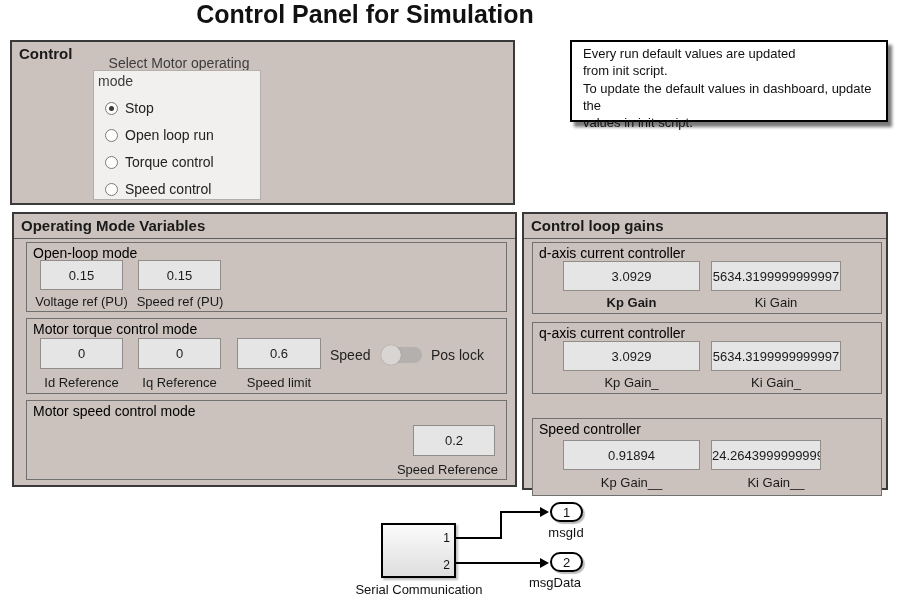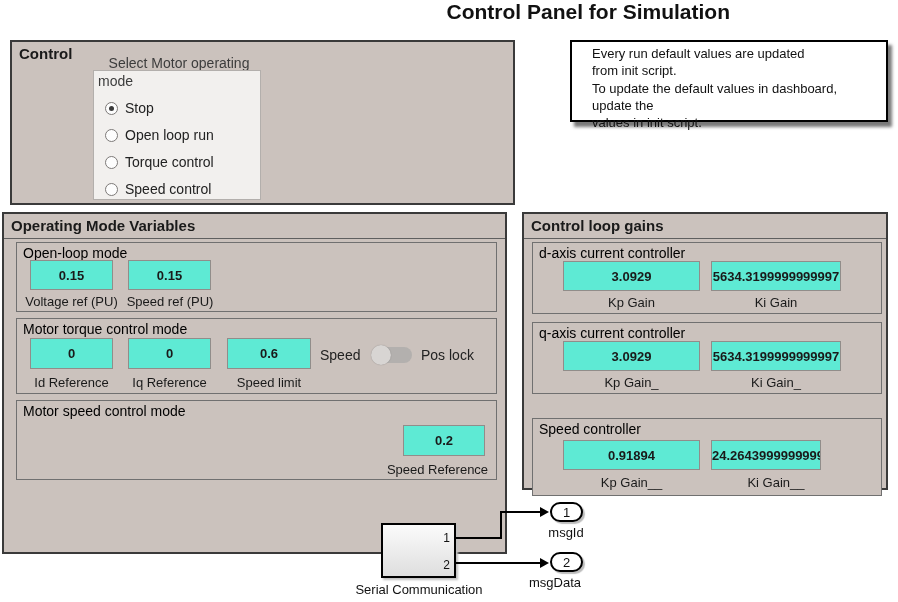--- a/index.html
+++ b/index.html
@@ -1,50 +1,50 @@
 <!DOCTYPE html>
 <html><head>
 <meta charset="utf-8">
 <style>
   * { margin:0; padding:0; box-sizing:border-box; }
   html,body { background:#ffffff; font-family:"Liberation Sans", sans-serif; }
   #stage { position:relative; width:898px; height:602px; background:#ffffff; overflow:hidden; }
 
   .abs { position:absolute; }
 
-  #main-title { left:0; top:8; width:730px; text-align:right; font-size:21px; font-weight:bold; color:#111; }
+  #main-title { left:0; top:8; width:730px; text-align:center; font-size:25px; font-weight:bold; color:#111; }
 
   
   .panel { background:#cbc2bd; border:2px solid #3a3a3a; }
   .panel-header { font-size:15px; font-weight:bold; color:#1a1a1a; padding:3px 7px 4px 7px; }
   .panel-header.underlined { border-bottom:1px solid #5f5f5f; }
 
   .subpanel { position:absolute; background:#cbc2bd; border:1px solid #707070; }
   .subpanel-title { font-size:14px; color:#000000; padding:2px 6px; white-space:nowrap; overflow:hidden; }
 
   .field { position:absolute; }
-  .field input { width:100%; height:100%; background:#5eead4; border:1px solid #918d8a; text-align:center; font-family:"Liberation Sans", sans-serif; font-size:13px; color:#1a1a1a;font-weight:bold; }
+  .field input { width:100%; height:100%; background:#e5e5e5; border:1px solid #918d8a; text-align:center; font-family:"Liberation Sans", sans-serif; font-size:13px; color:#1a1a1a; }
   .field-label { position:absolute; font-size:13px; color:#1a1a1a; text-align:center; white-space:nowrap; }
 
   
   #radio-box { left:81px; top:28px; width:168px; height:130px; background:#f2f0ee; border:1px solid #b3afac; }
   #radio-label-line1 { left:83px; top:13px; width:168px; text-align:center; font-size:14px; color:#3c3c3c; white-space:nowrap; }
   #radio-mode-word { left:4px; top:2px; font-size:14px; color:#3c3c3c; }
   .radio-row { position:absolute; left:11px; display:flex; align-items:center; gap:7px; cursor:default; }
   .radio-circle { width:13px; height:13px; border-radius:50%; background:#fdfdfd; border:1px solid #7d7a78; position:relative; flex:0 0 auto; }
   .radio-row.selected .radio-circle::after { content:""; position:absolute; left:3px; top:3px; width:5px; height:5px; border-radius:50%; background:#3a3a3a; }
   .radio-text { font-size:14px; color:#222; white-space:nowrap; }
 
   
   .toggle-label { position:absolute; font-size:14px; color:#222; white-space:nowrap; }
   #toggle-pill { position:absolute; left:355px; top:28px; width:40px; height:16px; border-radius:8px; background:#b3b0ae; }
   #toggle-knob { position:absolute; left:-1px; top:-2px; width:20px; height:20px; border-radius:50%; background:#d8d5d3; box-shadow:0 0 1px rgba(0,0,0,0.35); }
 
   
-  #note-box { left:570px; top:40px; width:318px; height:82px; background:#ffffff; border:2px solid #000; box-shadow:4px 5px 3px #7a7a7a; padding:3px 20px; }
+  #note-box { left:570px; top:40px; width:318px; height:82px; background:#ffffff; border:2px solid #000; box-shadow:4px 5px 3px #7a7a7a; padding:3px 11px; }
   .note-line { font-size:13px; color:#111; line-height:1.33; }
 
   
   .wire { position:absolute; background:#000; }
   .arrowhead { position:absolute; width:0; height:0; border-top:5px solid transparent; border-bottom:5px solid transparent; border-left:9px solid #000; }
   #subsystem-block { left:381px; top:523px; width:75px; height:55px; border:2px solid #000; background:linear-gradient(to bottom,#fbfbfb,#dedede); box-shadow:2px 2px 2px #c0c0c0; }
   .port-num { position:absolute; right:4px; font-size:12px; color:#111; }
   .outport { position:absolute; width:33px; height:20px; border:2px solid #000; border-radius:10px; background:#fff; box-shadow:2px 2px 1px #bdbdbd; text-align:center; font-size:13px; color:#111; line-height:17px; }
   .diagram-label { position:absolute; font-size:13px; color:#111; text-align:center; white-space:nowrap; }
 </style>
@@ -79,21 +79,21 @@
     </div>
   </div>
 
   <div class="abs" id="note-box">
     <div class="note-line">Every run default values are updated</div>
     <div class="note-line">from init script.</div>
     <div class="note-line">To update the default values in dashboard, update the</div>
     <div class="note-line">values in init script.</div>
   </div>
 
-  <div class="abs panel" style="left:2px; top:212px; width:505px; height:342px;">
+  <div class="abs panel" style="left:12px; top:212px; width:505px; height:275px;">
     <div class="panel-header underlined">Operating Mode Variables</div>
 
     <div class="subpanel" style="left:12px; top:28px; width:481px; height:70px;">
       <div class="subpanel-title">Open-loop mode</div>
       <div class="field" style="left:13px; top:17px; width:83px; height:30px;">
         <input type="text" value="0.15" style="">
       </div>
       <div class="field" style="left:111px; top:17px; width:83px; height:30px;">
         <input type="text" value="0.15" style="">
       </div>
@@ -135,21 +135,21 @@
     <div class="panel-header underlined">Control loop gains</div>
 
     <div class="subpanel" style="left:8px; top:28px; width:350px; height:72px;">
       <div class="subpanel-title">d-axis current controller</div>
       <div class="field" style="left:30px; top:18px; width:137px; height:30px;">
         <input type="text" value="3.0929" style="">
       </div>
       <div class="field" style="left:178px; top:18px; width:130px; height:30px;">
         <input type="text" value="5634.3199999999997" style="">
       </div>
-      <div class="field-label" style="left:30px; top:52px; width:137px;">Kp Gain</div>
+      <div class="field-label" style="left:30px; top:52px; width:137px;font-weight:bold;">Kp Gain</div>
       <div class="field-label" style="left:178px; top:52px; width:130px;">Ki Gain</div>
     </div>
 
     <div class="subpanel" style="left:8px; top:108px; width:350px; height:72px;">
       <div class="subpanel-title">q-axis current controller</div>
       <div class="field" style="left:30px; top:18px; width:137px; height:30px;">
         <input type="text" value="3.0929" style="">
       </div>
       <div class="field" style="left:178px; top:18px; width:130px; height:30px;">
         <input type="text" value="5634.3199999999997" style="">

